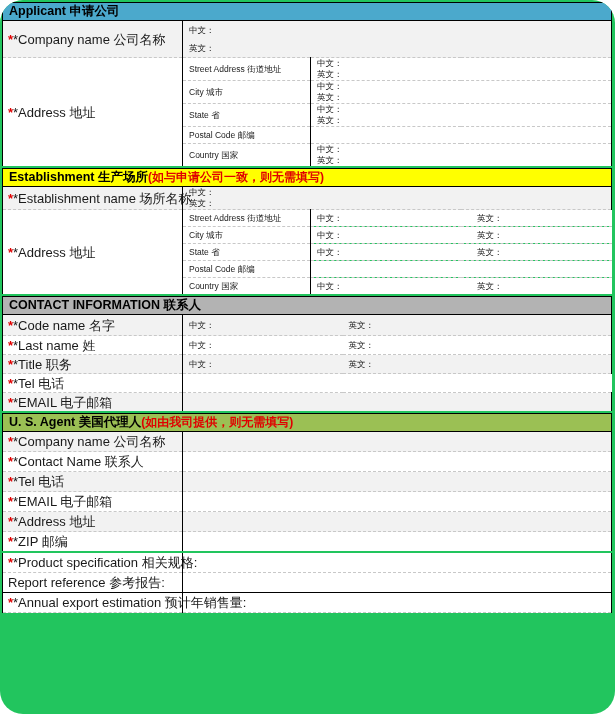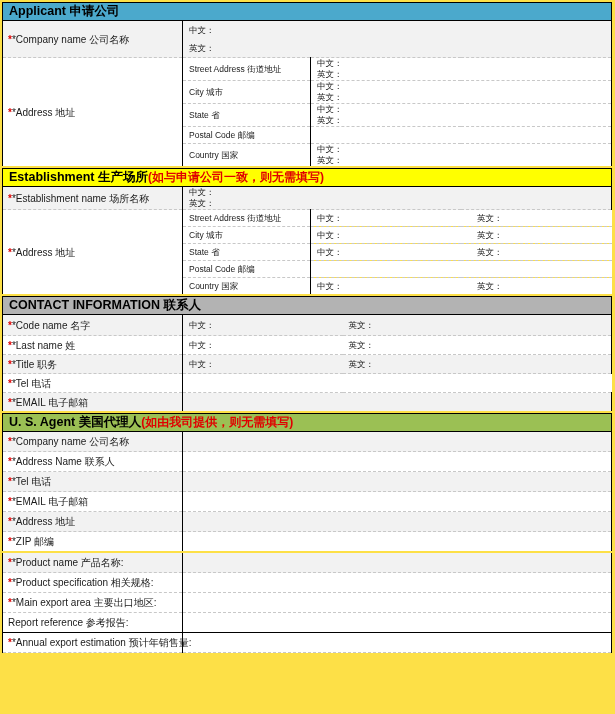--- a/index.html
+++ b/index.html
@@ -10,23 +10,24 @@
   body {
     font-family: "Liberation Sans", "DejaVu Sans", sans-serif;
     font-size: 8.5px;
     color: #1a1a1a;
     -webkit-font-smoothing: none;
   }
   #form-root {
     width: 615px;
     height: 714px;
     box-sizing: border-box;
-    background: #fde047;
+    background: #22c55e;
     position: relative;
     overflow: hidden;
+    border-radius: 23px;
   }
   table.form-table {
     width: 609px;
     margin: 2px 0 0 2px;
     border-collapse: collapse;
     table-layout: fixed;
   }
   table.form-table td {
     padding: 0;
     vertical-align: middle;
@@ -56,21 +57,21 @@
   }
   .head-blue   { background: #4ba9cc; color: #000; }
   .head-yellow { background: #ffff00; color: #000; }
   .head-gray   { background: #b3b3b3; color: #000; }
   .head-green  { background: #9bc054; color: #000; }
 
   
   .lbl {
     padding-left: 5px !important;
     padding-right: 3px !important;
-    font-size: 10px;
+    font-size: 13px;
     line-height: 11px;
     color: #1a1a1a;
     white-space: nowrap;
   }
   .star { color: #e00000; font-weight: bold; }
 
   
   .sub {
     padding-left: 6px !important;
     font-size: 8.5px;
@@ -266,21 +267,21 @@
   <tbody>
         <tr>
     <td class="sec-head head-green" colspan="2"><span class="en">U. S. Agent </span><span class="cn">美国代理人</span><span class="note">(如由我司提供，则无需填写)</span></td>
   </tr>
 
   <tr>
     <td class="lbl shade bl dash-b" style="height:19px;"><span class="star">*</span><span>*Company name </span><span>公司名称</span></td>
     <td class="val shade solid-l br dash-b" style="height:19px;"></td>
   </tr>
   <tr>
-    <td class="lbl white bl dash-b" style="height:19px;"><span class="star">*</span><span>*Address Name </span><span>联系人</span></td>
+    <td class="lbl white bl dash-b" style="height:19px;"><span class="star">*</span><span>*Contact Name </span><span>联系人</span></td>
     <td class="val white solid-l br dash-b" style="height:19px;"></td>
   </tr>
   <tr>
     <td class="lbl shade bl dash-b" style="height:19px;"><span class="star">*</span><span>*Tel </span><span>电话</span></td>
     <td class="val shade solid-l br dash-b" style="height:19px;"></td>
   </tr>
   <tr>
     <td class="lbl white bl dash-b" style="height:19px;"><span class="star">*</span><span>*EMAIL </span><span>电子邮箱</span></td>
     <td class="val white solid-l br dash-b" style="height:19px;"></td>
   </tr>
@@ -297,32 +298,24 @@
 
 <table class="form-table">
   <colgroup>
     <col style="width:180px">
     <col style="width:429px">
   </colgroup>
 
   <tbody>
 
   <tr>
-    <td class="lbl shade bl dash-b" style="height:19px;"><span class="star">*</span><span>*Product name </span><span>产品名称:</span></td>
-    <td class="val shade solid-l br dash-b" style="height:19px;"></td>
-  </tr>
-  <tr>
     <td class="lbl white bl dash-b" style="height:19px;"><span class="star">*</span><span>*Product specification </span><span>相关规格:</span></td>
     <td class="val white solid-l br dash-b" style="height:19px;"></td>
   </tr>
   <tr>
-    <td class="lbl white bl dash-b" style="height:19px;"><span class="star">*</span><span>*Main export area </span><span>主要出口地区:</span></td>
-    <td class="val white solid-l br dash-b" style="height:19px;"></td>
-  </tr>
-  <tr>
     <td class="lbl white bl bb" style="height:19px;"><span> Report reference </span><span>参考报告:</span></td>
     <td class="val white solid-l br bb" style="height:19px;"></td>
   </tr>
   <tr>
     <td class="lbl white bl dash-b" style="height:19px;"><span class="star">*</span><span>*Annual export estimation </span><span>预计年销售量:</span></td>
     <td class="val white solid-l br dash-b" style="height:19px;"></td>
   </tr>
 </tbody>
     </table>
 

